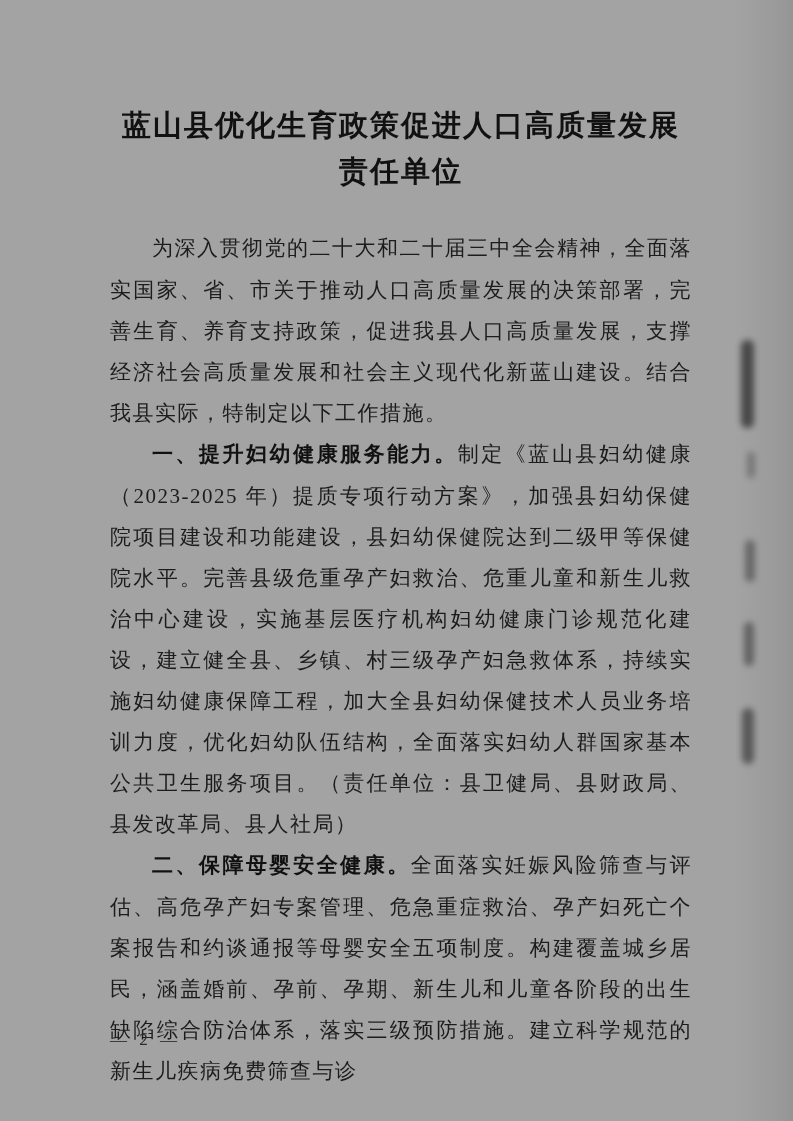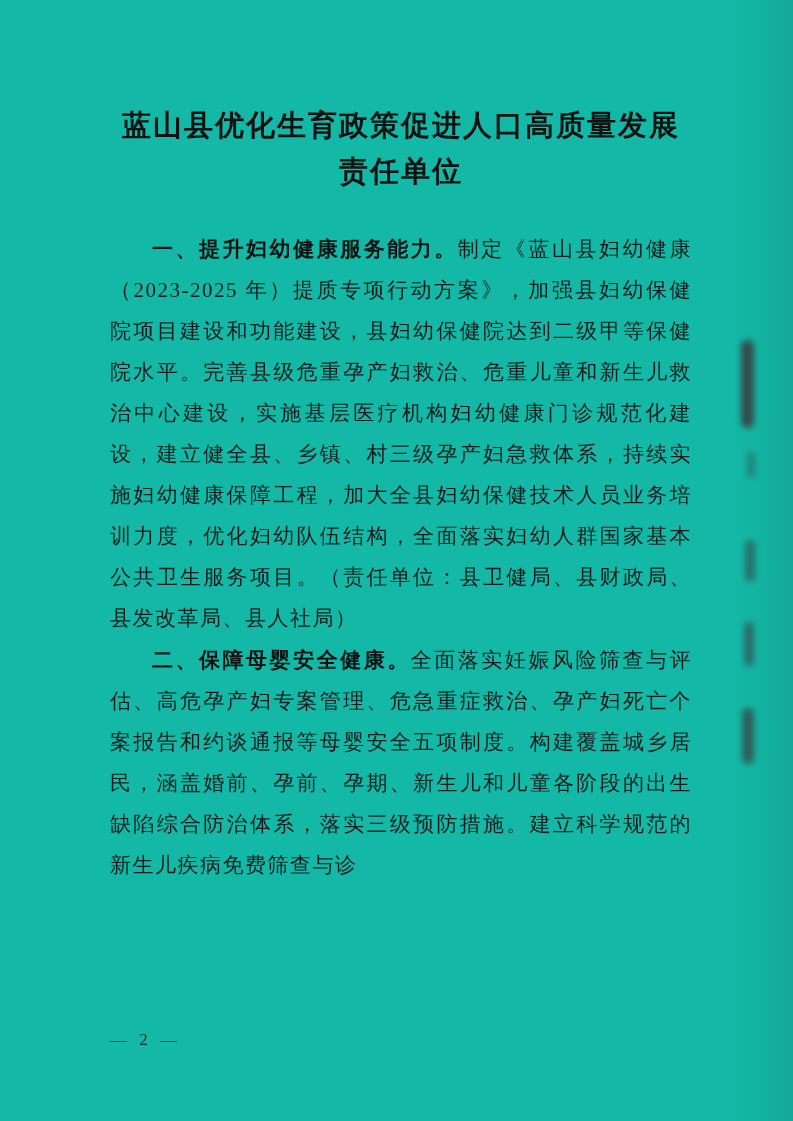--- a/index.html
+++ b/index.html
@@ -4,21 +4,21 @@
 <style>
   html, body {
     margin: 0;
     padding: 0;
     background: #ffffff;
   }
   .page {
     position: relative;
     width: 793px;
     height: 1121px;
-    background: #14b8a6;
+    background: #a3a3a3;
     overflow: hidden;
     font-family: "Liberation Serif", "DejaVu Serif", serif;
     color: #1c1c1c;
     box-sizing: border-box;
   }
   
   .edge-shade {
     position: absolute;
     top: 0;
     right: 0;
@@ -62,21 +62,21 @@
     margin: 0;
     text-indent: 2em;
     font-size: 21px;
     line-height: 41px;
     letter-spacing: 1.5px;
     text-align: justify;
     text-justify: inter-ideograph;
     color: #1c1c1c;
   }
   .para .lead {
-    font-family: Liberation Sans, sans-serif;
+    font-family: Liberation Mono, monospace;
     font-weight: 700;
     color: #111;
   }
   .page-number {
     position: absolute;
     left: 110px;
     top: 1030px;
     font-size: 17px;
     letter-spacing: 4px;
     color: #2a2a2a;
@@ -95,20 +95,21 @@
   <div class="smudge s3"></div>
   <div class="smudge s4"></div>
 
   <div class="content">
 
     <h1 class="doc-title">
       <span>蓝山县优化生育政策促进人口高质量发展</span>
       <span>责任单位</span>
     </h1>
 
+    <p class="para"><span class="lead"></span><span>为深入贯彻党的二十大和二十届三中全会精神，全面落实国家、省、市关于推动人口高质量发展的决策部署，完善生育、养育支持政策，促进我县人口高质量发展，支撑经济社会高质量发展和社会主义现代化新蓝山建设。结合我县实际，特制定以下工作措施。</span></p>
 
     <p class="para"><span class="lead">一、提升妇幼健康服务能力。</span><span>制定《蓝山县妇幼健康（2023-2025 年）提质专项行动方案》，加强县妇幼保健院项目建设和功能建设，县妇幼保健院达到二级甲等保健院水平。完善县级危重孕产妇救治、危重儿童和新生儿救治中心建设，实施基层医疗机构妇幼健康门诊规范化建设，建立健全县、乡镇、村三级孕产妇急救体系，持续实施妇幼健康保障工程，加大全县妇幼保健技术人员业务培训力度，优化妇幼队伍结构，全面落实妇幼人群国家基本公共卫生服务项目。（责任单位：县卫健局、县财政局、县发改革局、县人社局）</span></p>
 
     <p class="para"><span class="lead">二、保障母婴安全健康。</span><span>全面落实妊娠风险筛查与评估、高危孕产妇专案管理、危急重症救治、孕产妇死亡个案报告和约谈通报等母婴安全五项制度。构建覆盖城乡居民，涵盖婚前、孕前、孕期、新生儿和儿童各阶段的出生缺陷综合防治体系，落实三级预防措施。建立科学规范的新生儿疾病免费筛查与诊</span></p>
 
   </div>
 
   <div class="page-number">— 2 —</div>
 
 </div>

